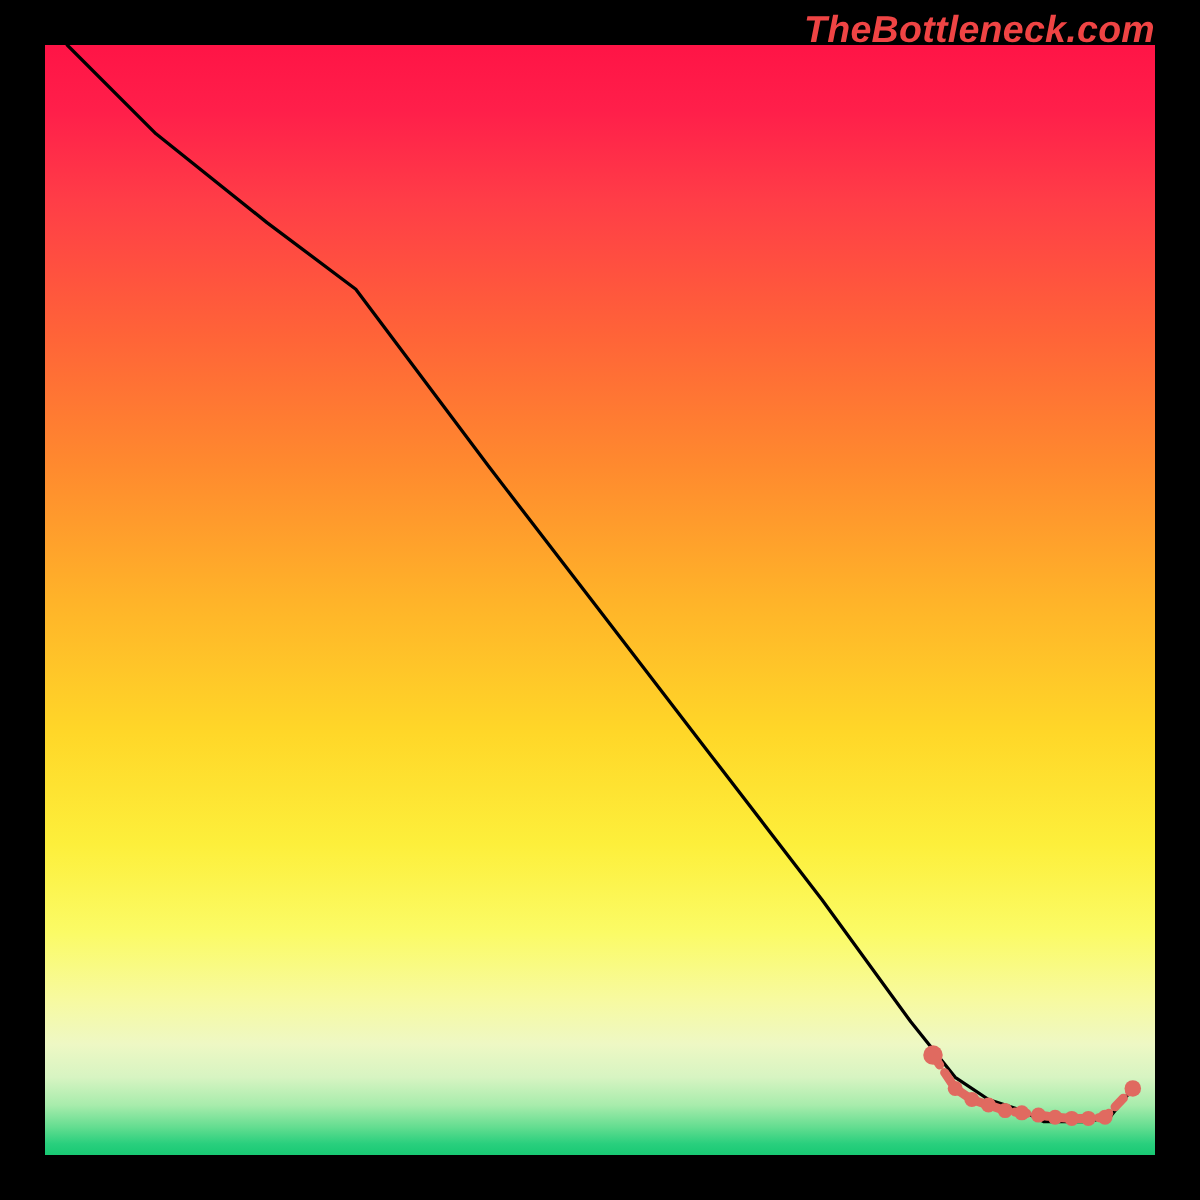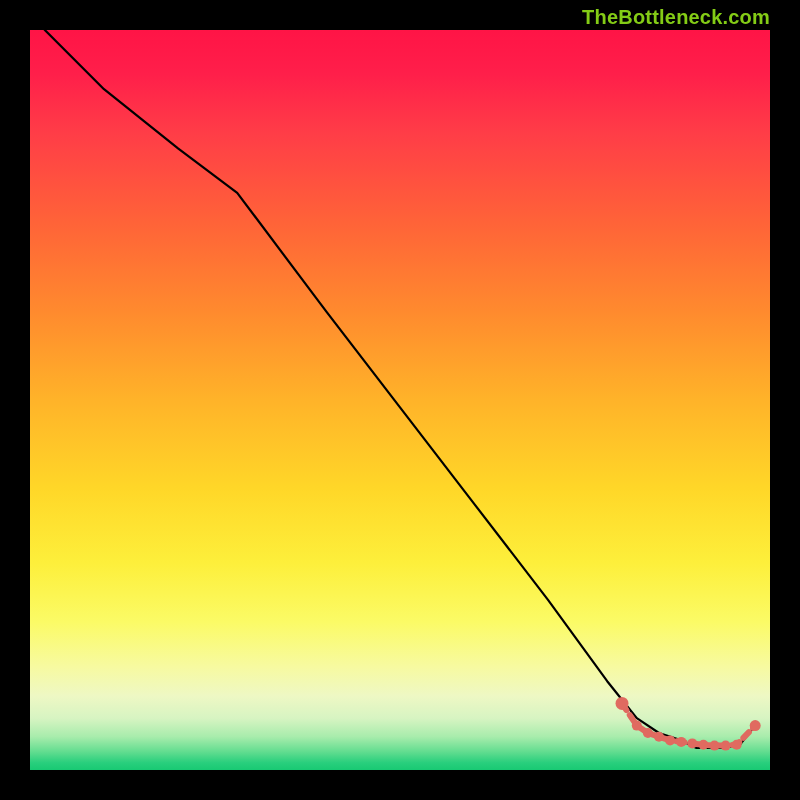--- a/index.html
+++ b/index.html
@@ -52,25 +52,26 @@
   .curve-svg {
     position: absolute;
     inset: 0;
     width: 100%;
     height: 100%;
   }
   .watermark {
     position: absolute;
     top: 6px;
     right: 30px;
-    color: #84cc16;
-    font-size: 20px;
+    color: #ef4444;
+    font-size: 25px;
     font-weight: 600;
     letter-spacing: 0.2px;
     user-select: none;
+    font-style: italic;
   }
 </style>
 </head>
 <body>
 
 <div class="frame">
 
   <div class="watermark">TheBottleneck.com</div>
 
   <div class="plot">

